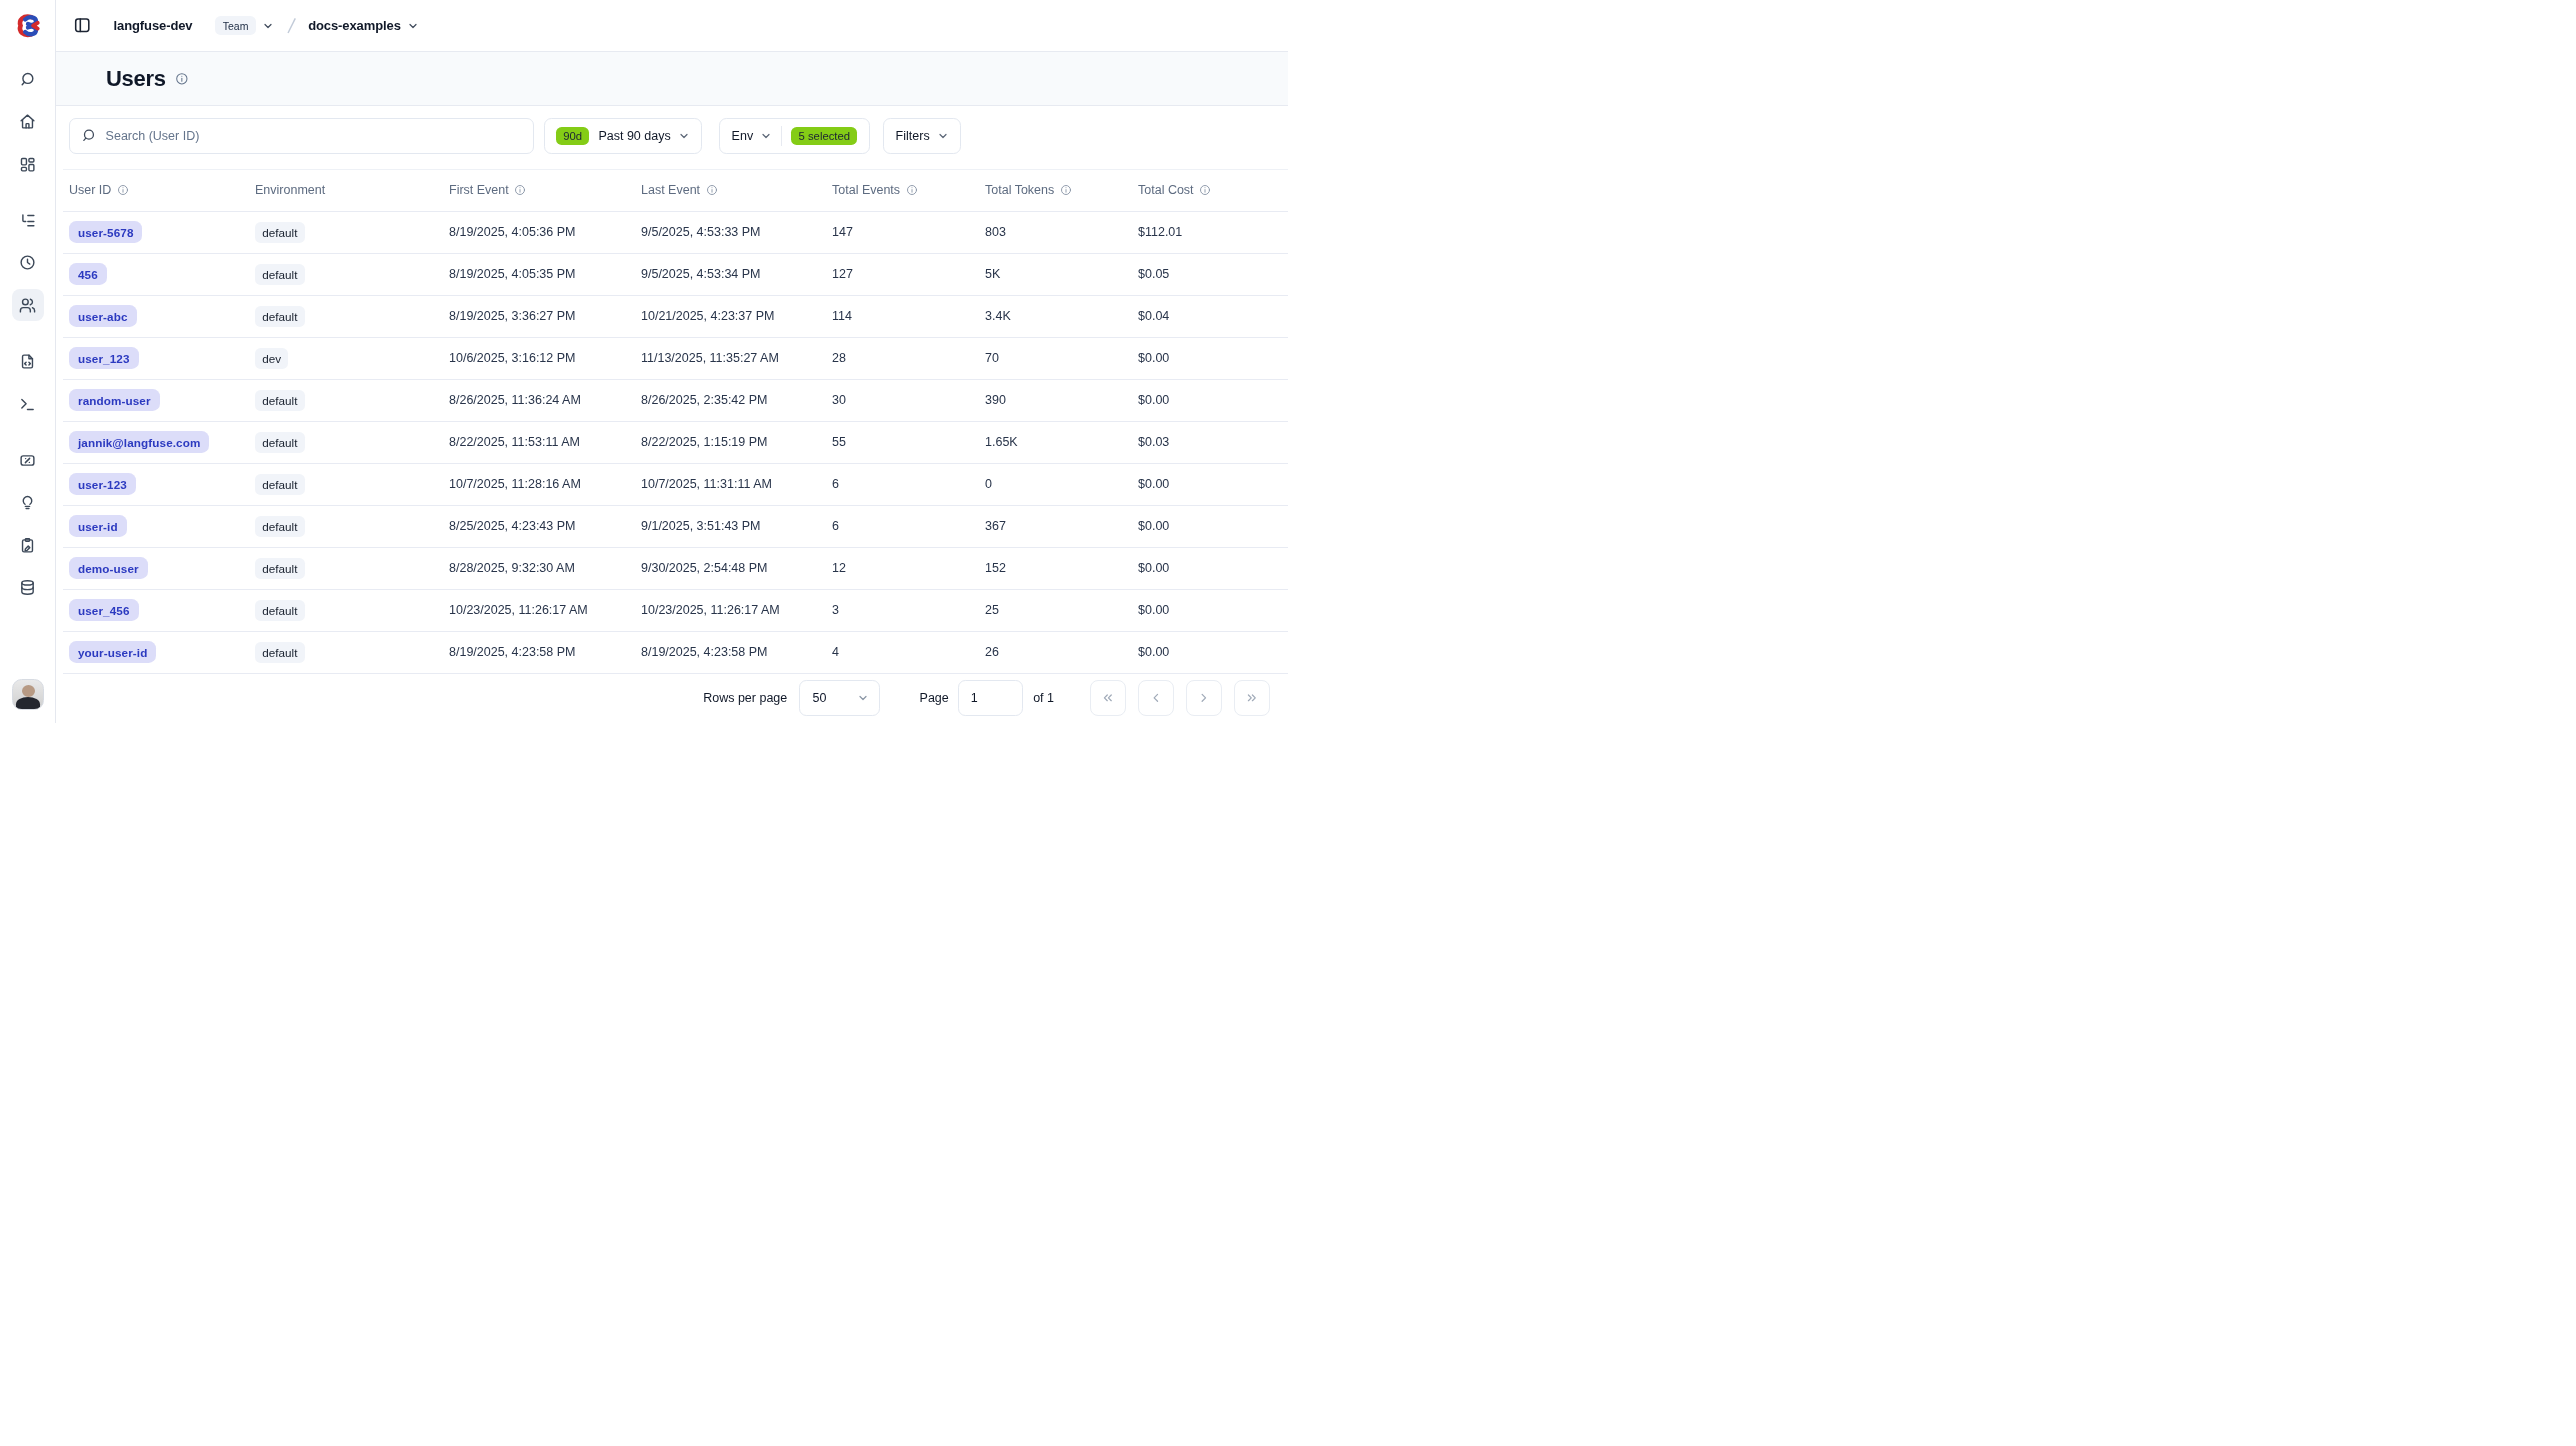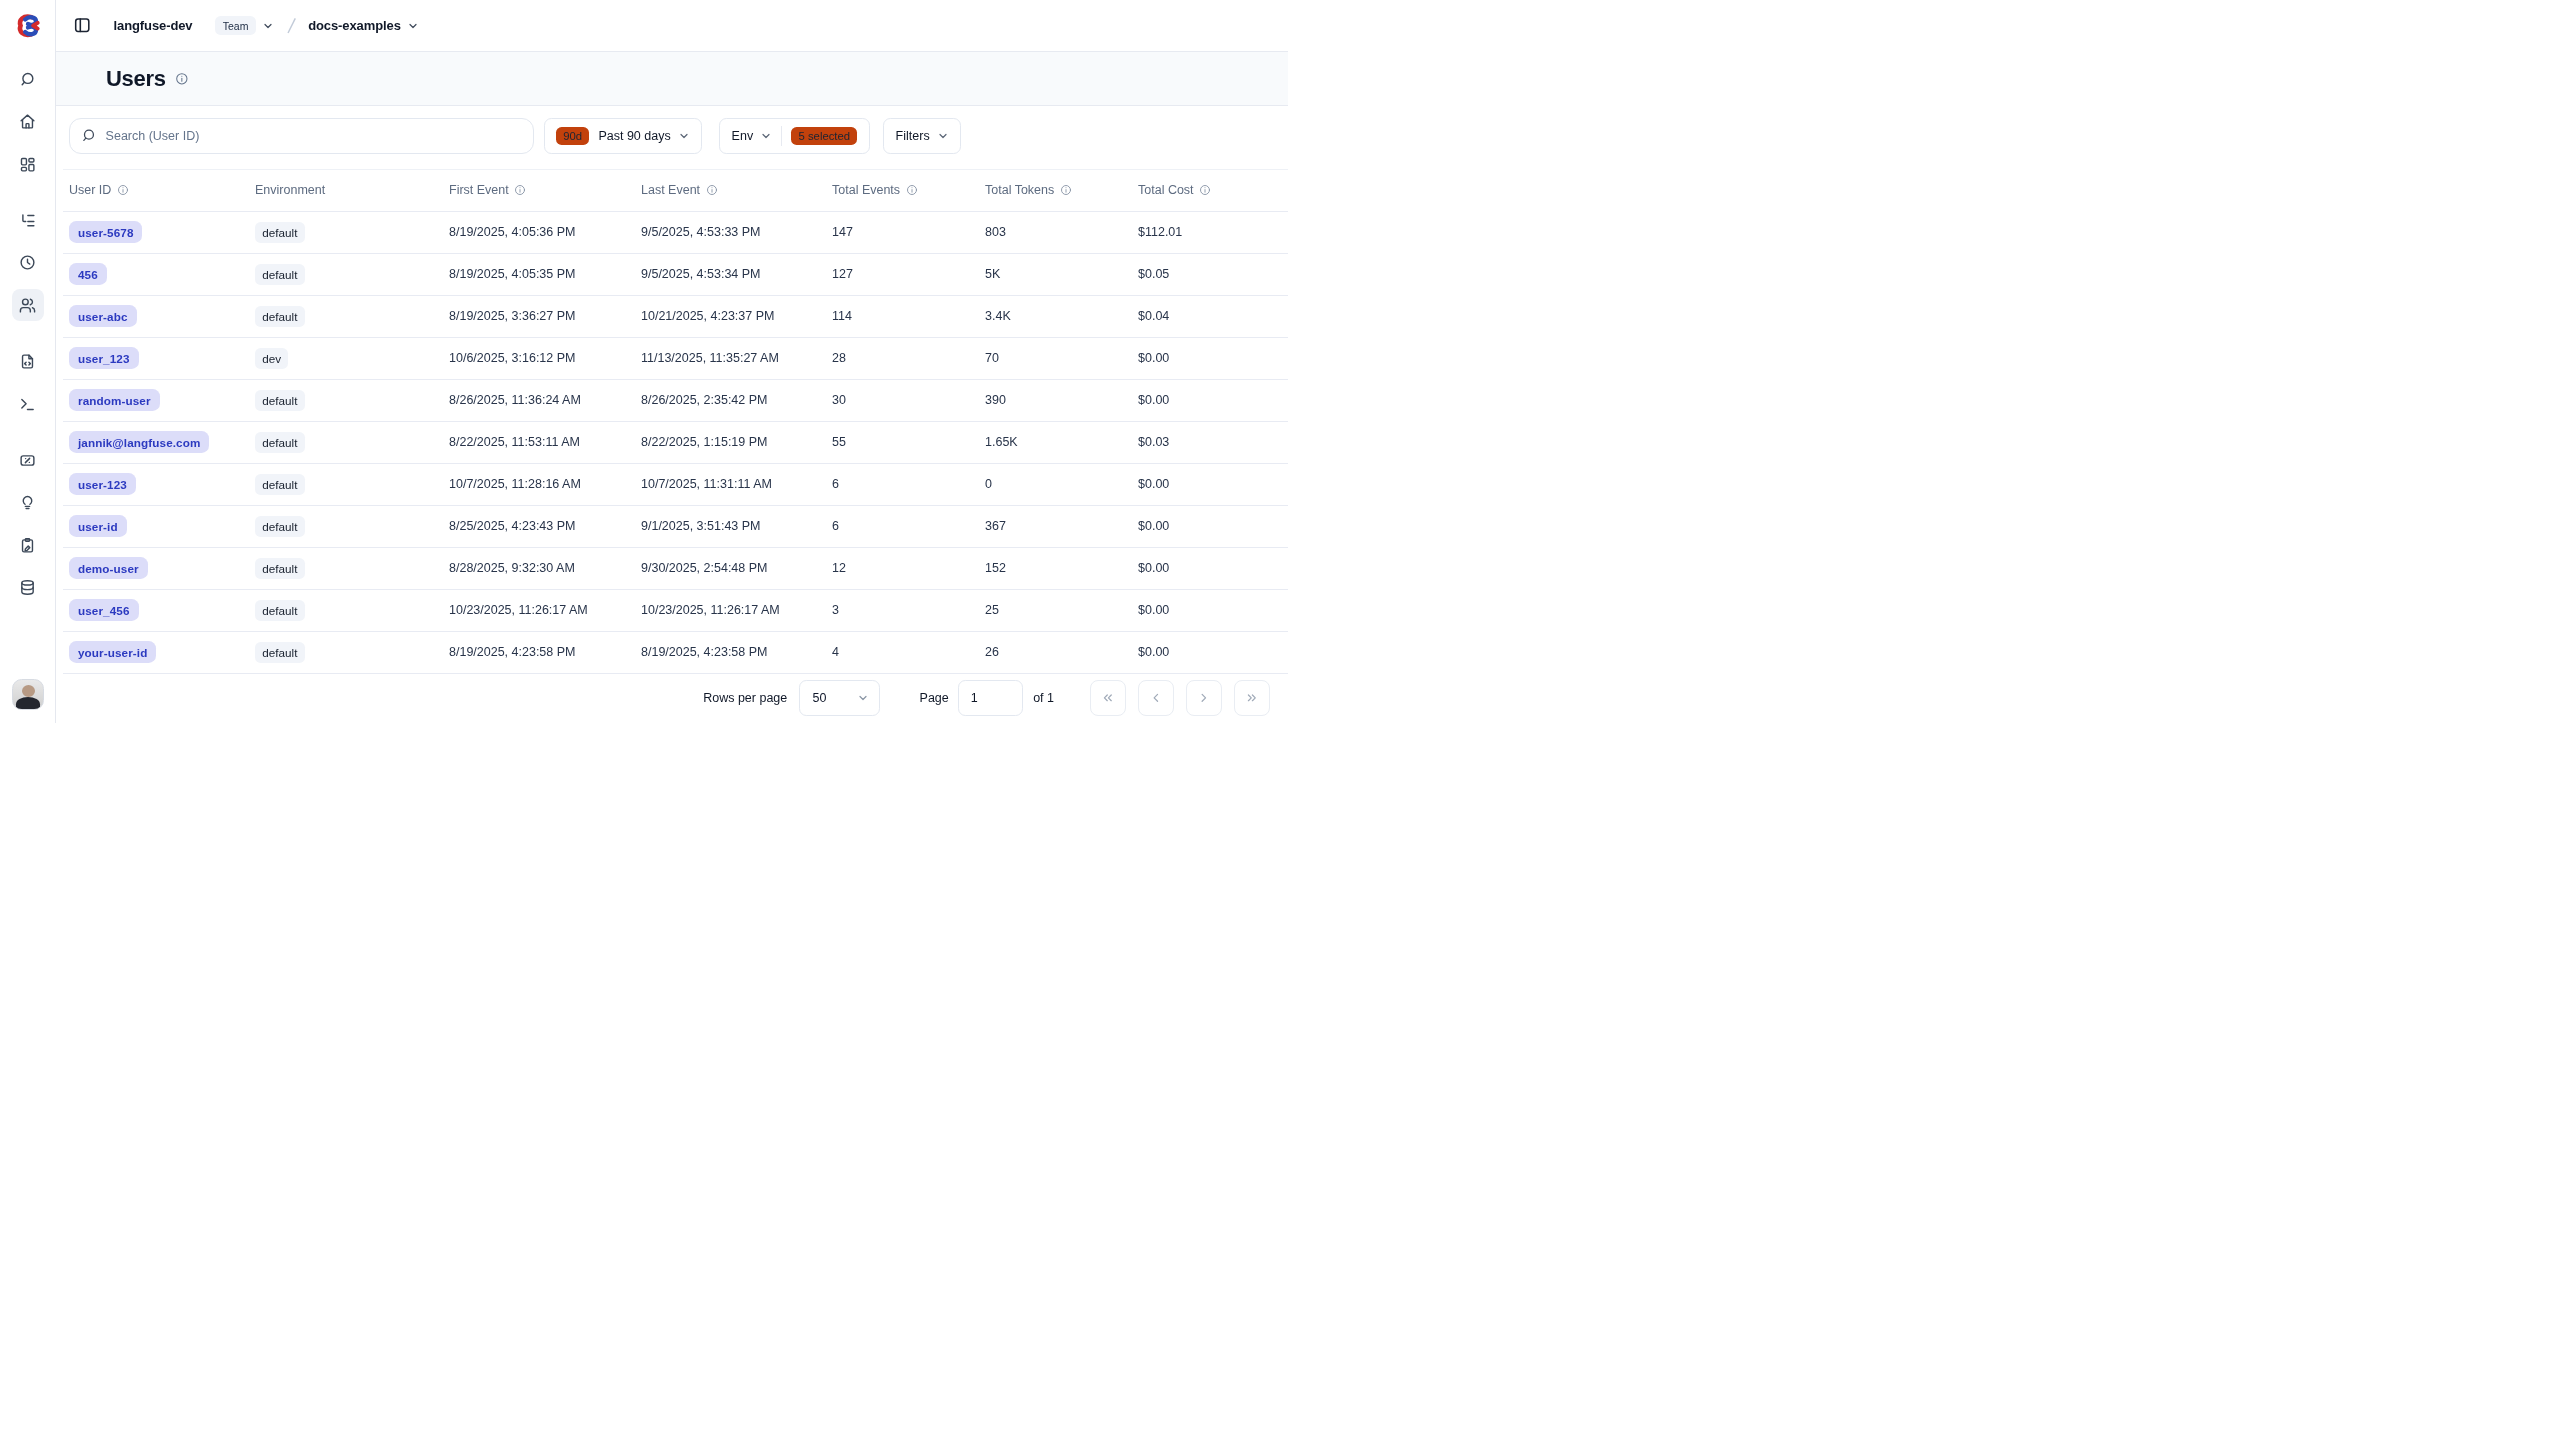--- a/index.html
+++ b/index.html
@@ -45,32 +45,32 @@
   .title-band { height:54px; background:#f8fafc; border-bottom:0.8px solid #e7eaf1; display:flex; align-items:center; padding-left:16px; flex-shrink:0; }
   .page-title { font-size:22px; font-weight:700; color:#101828; letter-spacing:-0.3px;margin-left:34px; }
   .title-band .info-ic { width:13.7px; height:13.7px; margin-left:9px; }
   .info-ic { stroke:#64748b; stroke-width:1.8; fill:none; stroke-linecap:round; }
 
   .content { flex:1; display:flex; flex-direction:column; padding-left:6.5px; min-height:0; }
 
   
   .filter-row { display:flex; align-items:center; padding:12px 0 14.5px 0; margin-left:6.5px; }
   .search-box {
-    width:465px; height:36px; border:0.8px solid #e3e8f0; border-radius:12px; display:flex; align-items:center;
+    width:465px; height:36px; border:0.8px solid #e3e8f0; border-radius:7px; display:flex; align-items:center;
     padding:0 11.3px; background:#fff;
   }
   .search-box svg { width:15.3px; height:15.3px; stroke:#3f4a5b; stroke-width:2; fill:none; stroke-linecap:round; margin-right:9px; flex-shrink:0; }
   .search-box input { border:none; outline:none; font-size:12.5px; font-family:inherit; color:#0f172a; width:100%; background:transparent; }
   .search-box input::placeholder { color:#64748b; }
   .fbtn {
     height:36px; border:0.8px solid #e3e8f0; border-radius:7.3px; background:#fff; display:flex; align-items:center;
     padding:0 11.3px; font-size:12.5px; color:#101828; cursor:pointer; font-family:inherit;
   }
   .fbtn .chev { margin-left:7.3px; stroke:#5b6676; }
-  .mini-badge { background:#c2410c; border-radius:5.6px; padding:3.2px 7.3px; font-size:11.3px; color:#1c2433; }
+  .mini-badge { background:#84cc16; border-radius:5.6px; padding:3.2px 7.3px; font-size:11.3px; color:#1c2433; }
   .date-btn { margin-left:9.7px; }
   .date-btn .mini-badge { margin-right:9px; }
   .env-btn { margin-left:17px; }
   .vdiv { width:0.8px; height:19.4px; background:#e7eaf1; margin:0 9px; }
   .filters-btn { margin-left:13.7px; font-weight:400; }
 
   
   .table { border-top:0.8px solid #eef1f6; }
   .grid7 { display:grid; grid-template-columns:186px 194px 192px 191px 153px 153px 1fr; align-items:center; padding-left:6.5px; }
   .thead { height:42px; border-bottom:0.8px solid #e8ebf3; }

